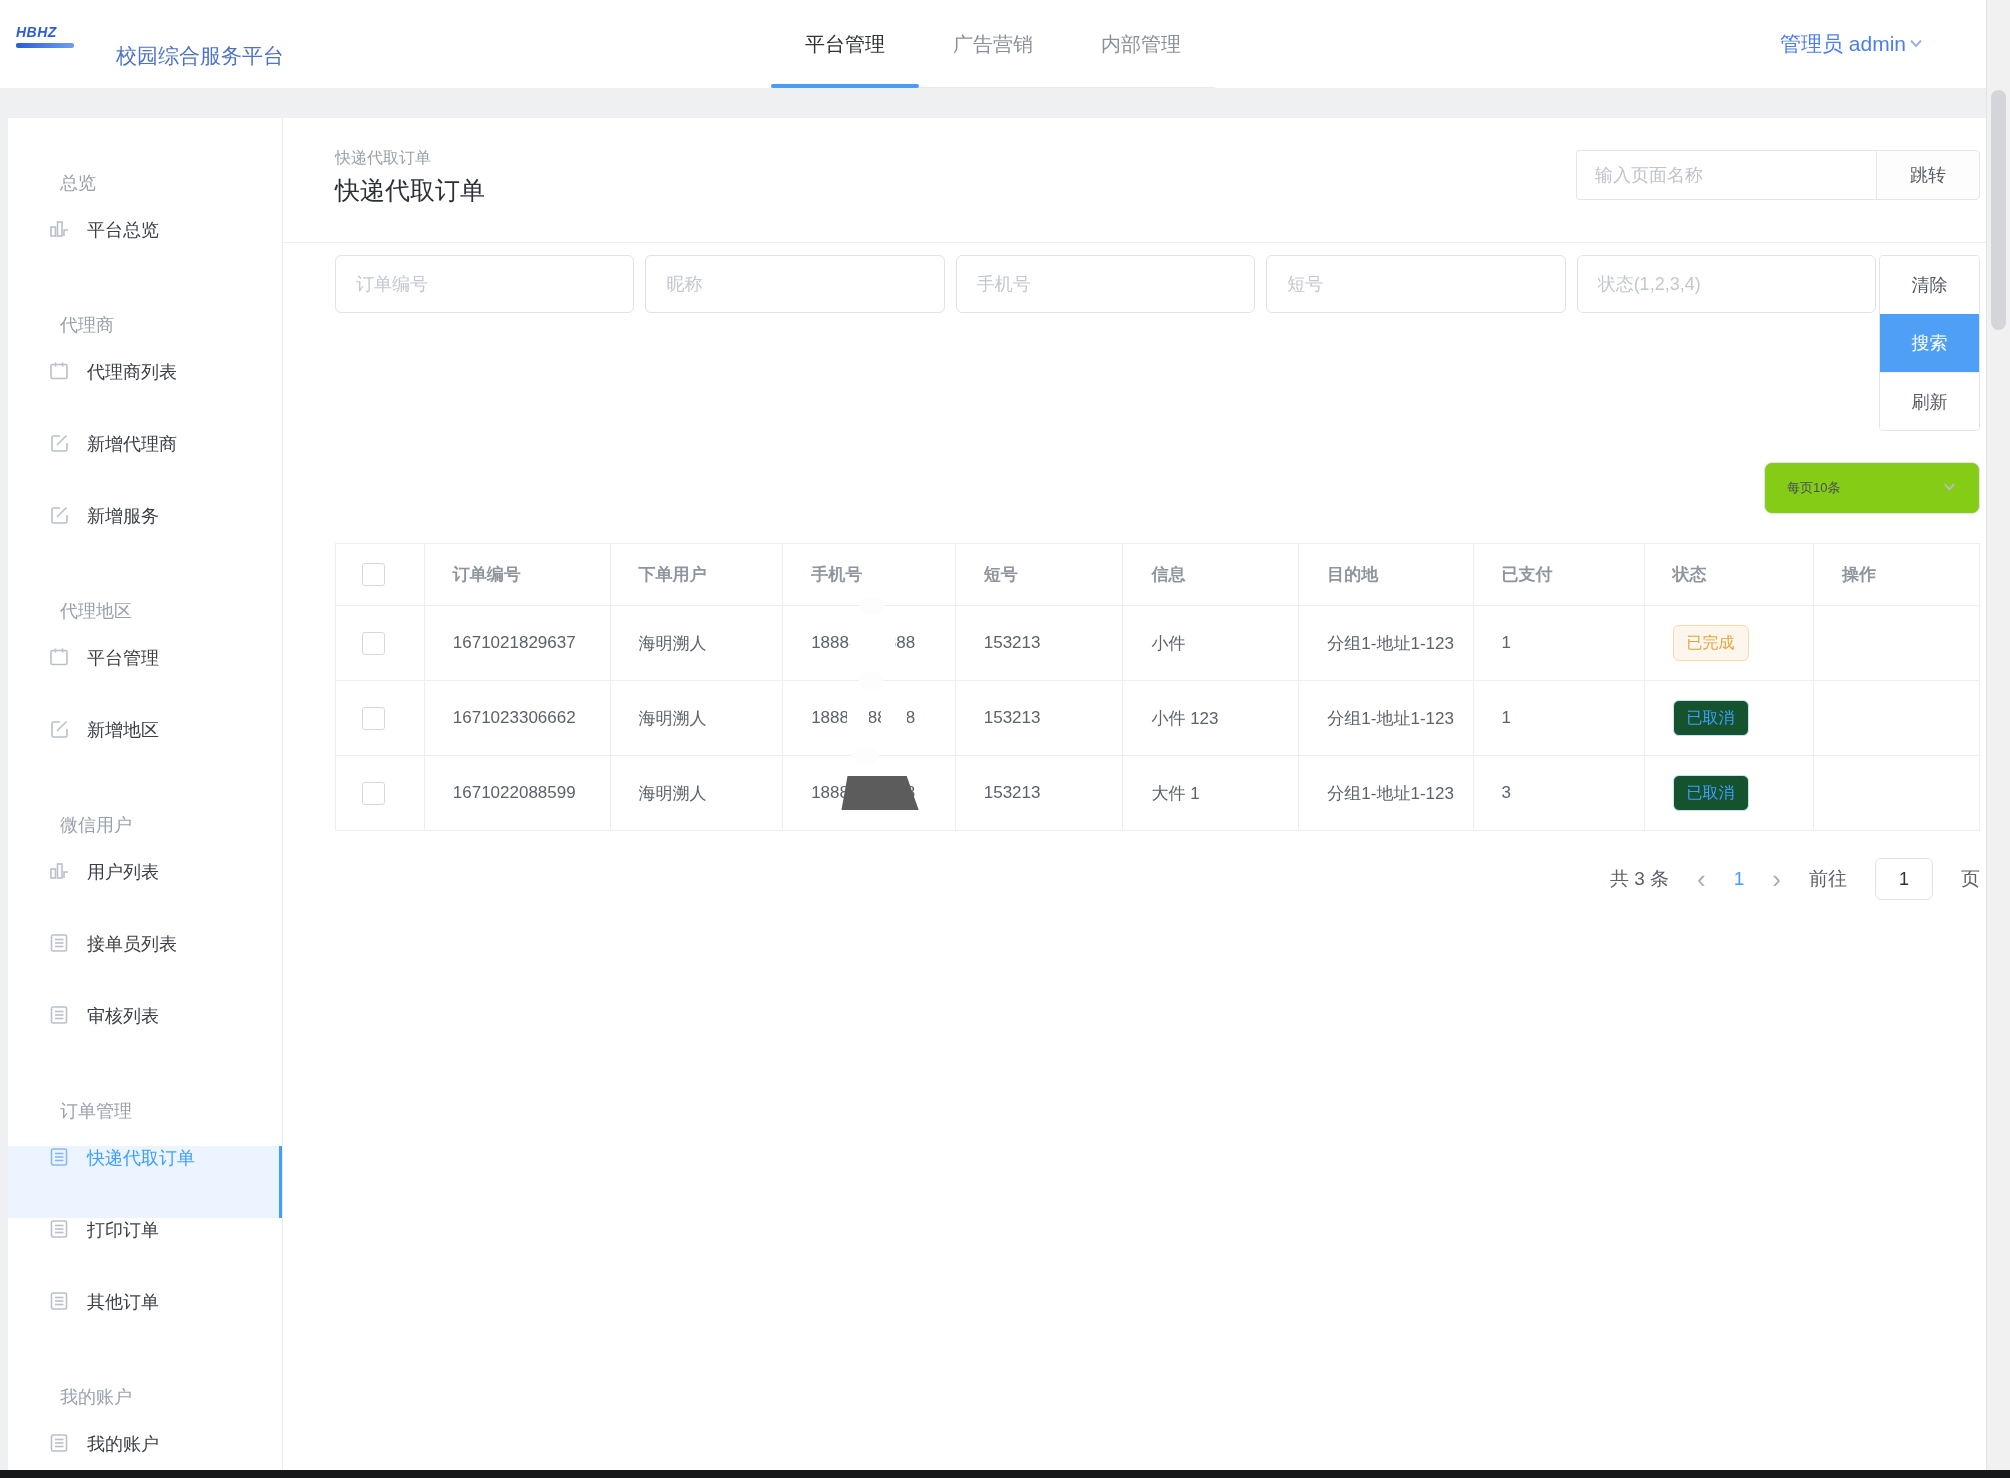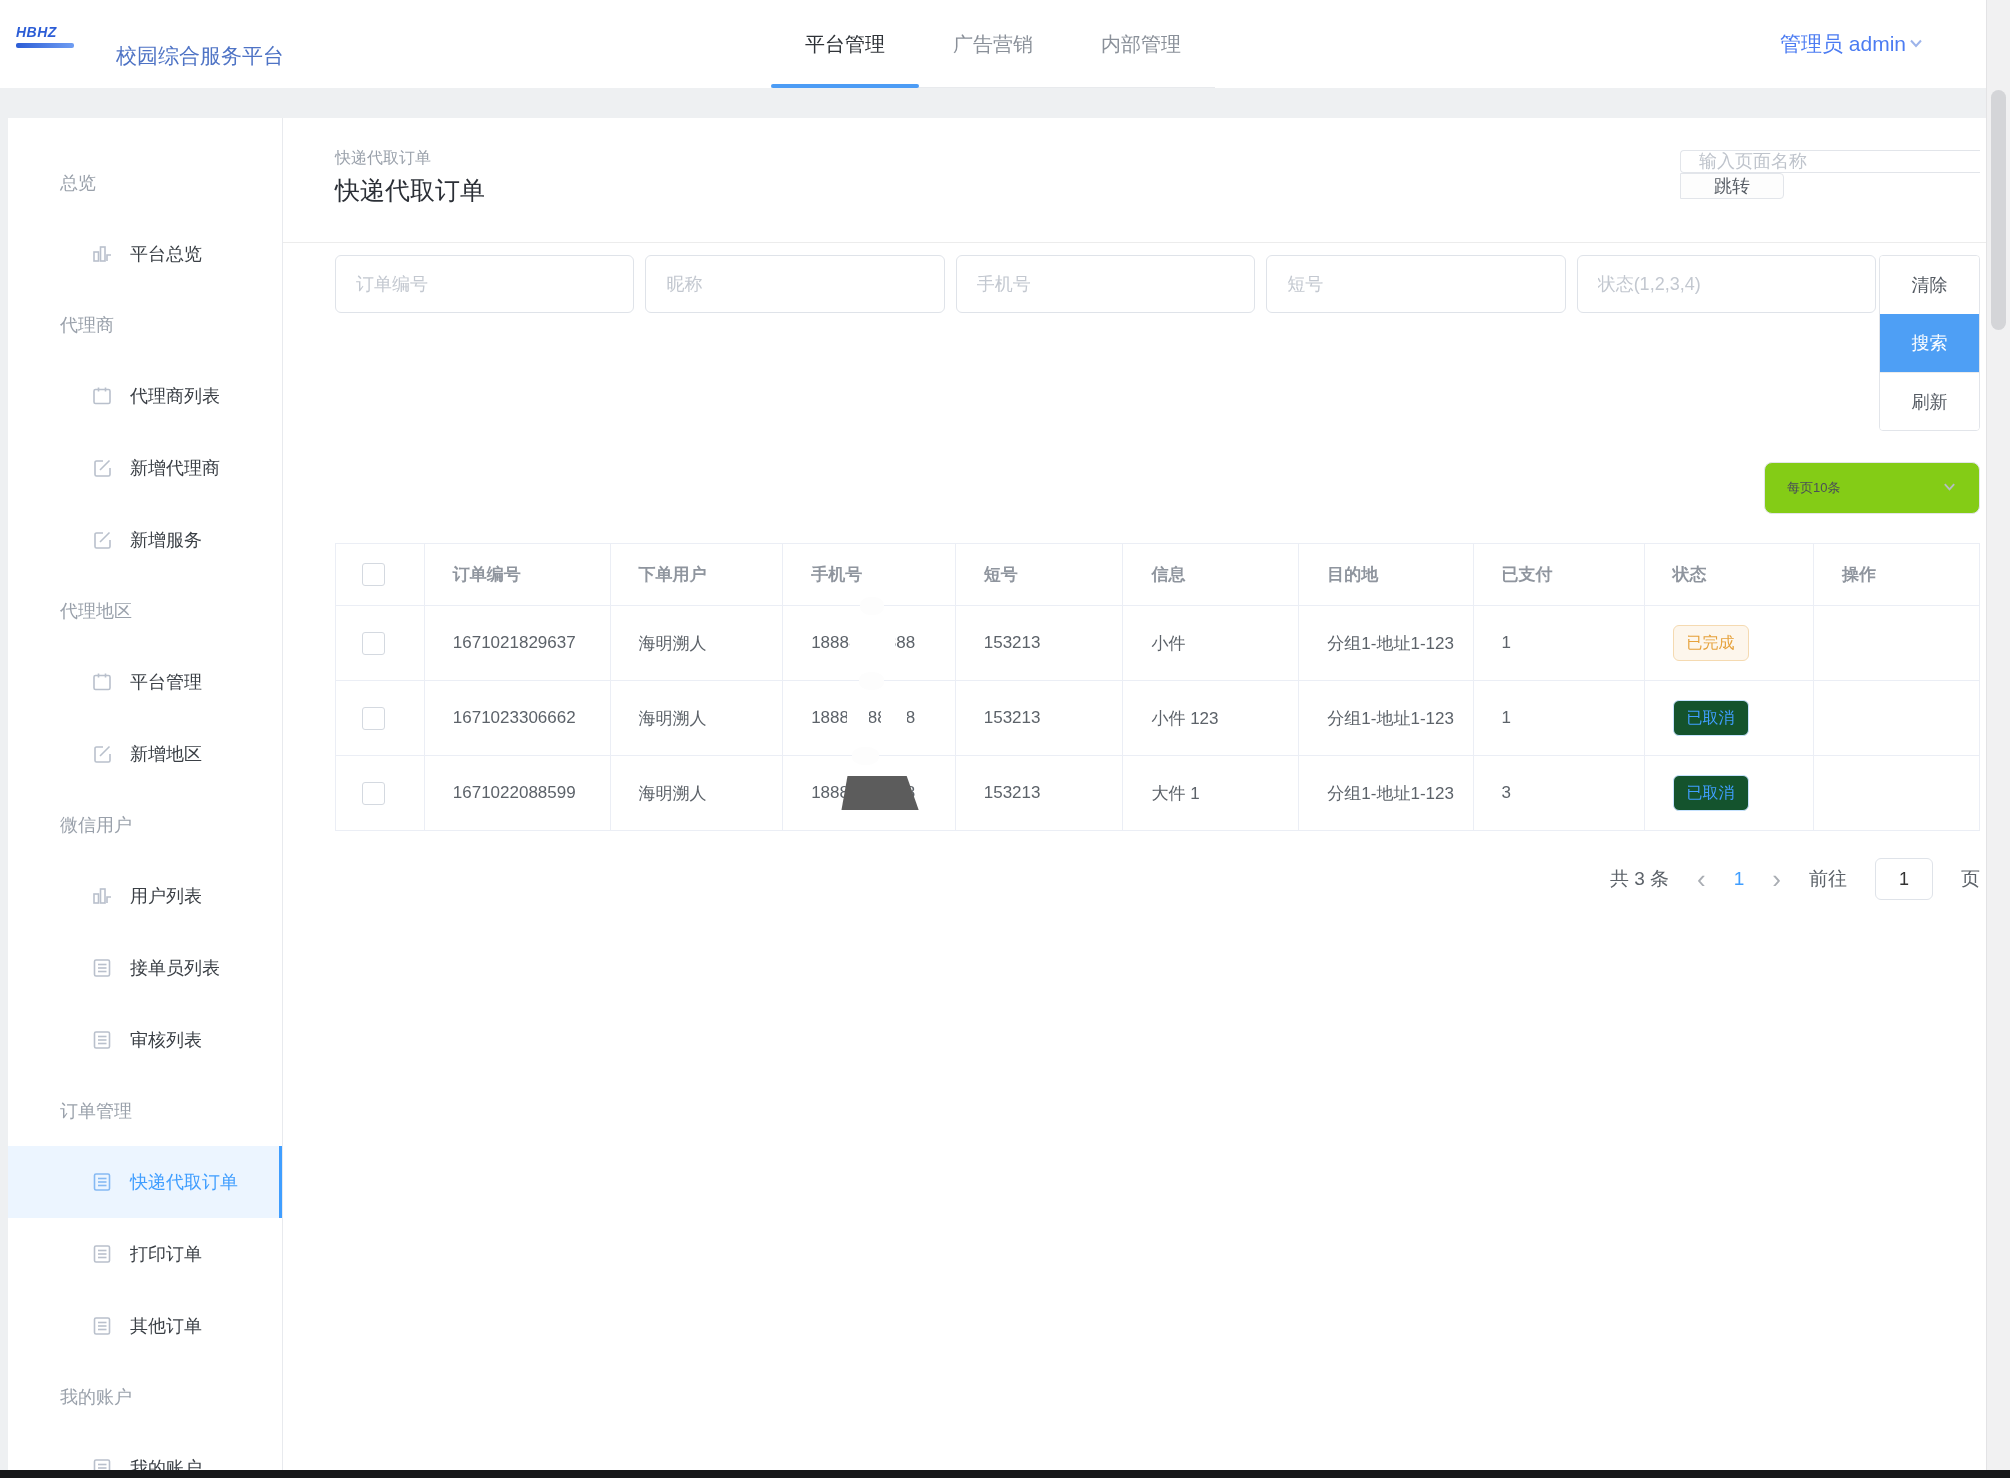--- a/index.html
+++ b/index.html
@@ -21,32 +21,32 @@
   .tab.active::after { content:""; position:absolute; left:0; right:0; bottom:0; height:4px; background:#4c9cf5; border-radius:2px; z-index:2; }
   .user { position:absolute; right:62px; top:0; height:88px; display:flex; align-items:center; gap:2px;
           color:#4c7cf2; font-size:21px; cursor:pointer; }
 
   
   .content-card { position:absolute; left:8px; top:118px; right:24px; bottom:8px; background:#fff; display:flex; overflow:hidden; }
 
   
   .sidebar { width:275px; flex-shrink:0; border-right:1px solid #e8eaee; padding-top:30px; overflow:hidden; }
   .side-title { height:70px; display:flex; align-items:center; padding-left:52px; color:#9aa1ab; font-size:18px; }
-  .side-item { height:72px; display:flex; align-items:center; padding-left:83px; gap:17px; color:#3a3f45; font-size:18px; cursor:pointer; }
+  .side-item { height:72px; display:flex; padding-left:40px; gap:17px; color:#3a3f45; font-size:18px; cursor:pointer; }
   .side-item .ic { width:22px; height:22px; display:inline-flex; }
   .side-item .ic svg { width:22px; height:22px; stroke:#b9c0cc; fill:none; stroke-width:1.6; }
   .side-item.active { background:#ecf5ff; color:#409eff; border-right:3px solid #409eff; }
   .side-item.active .ic svg { stroke:#85b9f3; }
 
   
   .main { flex:1; position:relative; overflow:hidden; }
   .page-header { position:absolute; top:0; left:0; right:0; height:125px; border-bottom:1px solid #ececec; }
   .breadcrumb { position:absolute; left:52px; top:30px; font-size:16px; color:#9aa1ab; }
   .page-title { position:absolute; left:52px; top:56px; font-size:25px; font-weight:400; color:#2b2f36; }
-  .jump-box { position:absolute; right:6px; top:32px; display:flex; height:50px;flex-direction:column; }
+  .jump-box { position:absolute; right:6px; top:32px; display:flex; height:50px; }
   .jump-input { width:300px; border:1px solid #e2e5ea; border-right:none; border-radius:4px 0 0 4px; padding:0 18px; font-size:18px; color:#333; outline:none; }
   .jump-input::placeholder { color:#bfc4cc; }
   .jump-btn { width:104px; border:1px solid #e2e5ea; background:#fdfdfd; border-radius:0 4px 4px 0; font-size:18px; color:#555b63; cursor:pointer; }
 
   
   .filters { position:absolute; top:137px; left:52px; right:110px; display:flex; gap:11px; }
   .filters input { flex:1; height:58px; border:1px solid #dfe3e9; border-radius:6px; padding:0 20px; font-size:18px; color:#333; outline:none; min-width:0; }
   .filters input::placeholder { color:#c3c8d0; }
   .btn-stack { position:absolute; top:137px; right:6px; width:101px; border:1px solid #e2e5ea; border-radius:4px; overflow:hidden; display:flex; flex-direction:column; background:#fff; }
   .stack-btn { height:58px; border:none; background:#fff; font-size:18px; color:#555b63; cursor:pointer; }

